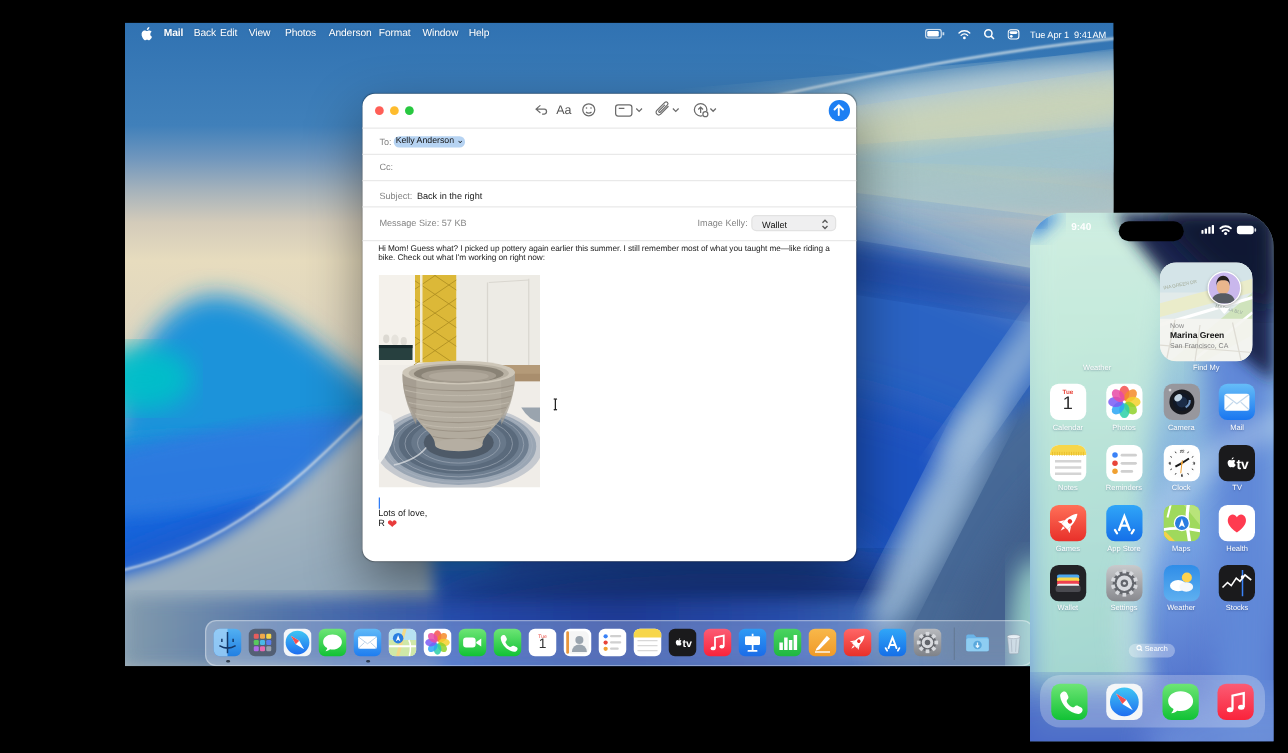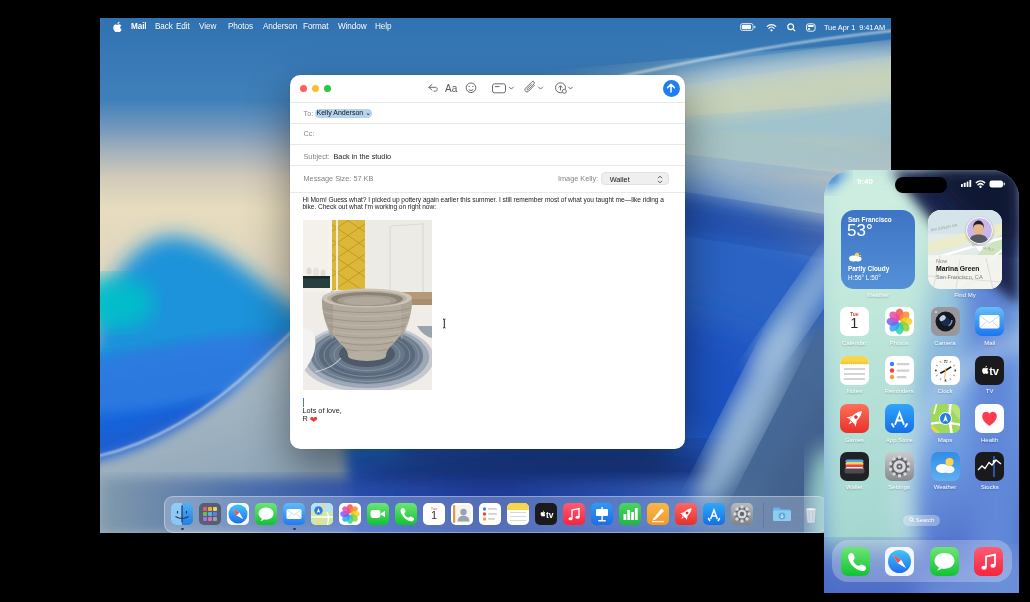--- a/index.html
+++ b/index.html
@@ -202,21 +202,21 @@
         <path d="M5 9 V1.6 M1.6 4.6 L5 1.2 L8.4 4.6" stroke="#fff" stroke-width="1.5" fill="none" stroke-linecap="round" stroke-linejoin="round"></path>
       </svg>
 
     <div class="sep" style="top:27px"></div>
     <div class="flabel" style="left:13.5px;top:34.3px">To:</div>
     <div class="abs" style="left:25.3px;top:34px;width:57px;height:8.6px;background:#b6d3f2;border-radius:4.3px;color:#111;font-size:7px;line-height:8.6px;text-align:center">Kelly Anderson ⌄</div>
     <div class="sep" style="top:48.3px"></div>
     <div class="flabel" style="left:13.5px;top:54px">Cc:</div>
     <div class="sep" style="top:69px"></div>
     <div class="flabel" style="left:13.5px;top:77.3px">Subject:</div>
-    <div class="fval" style="left:43.5px;top:77.3px">Back in the studio</div>
+    <div class="fval" style="left:43.5px;top:77.3px">Back in the right</div>
     <div class="sep" style="top:89.8px"></div>
     <div class="flabel" style="left:13.5px;top:99px">Message Size: 57 KB</div>
     <div class="flabel" style="left:268px;top:99px">Image Kelly:</div>
     <div class="abs" style="left:310.7px;top:96.6px;width:68px;height:13px;background:#efeff0;border-radius:4px;border:0.5px solid #e2e2e2">
       <span style="position:absolute;left:8px;top:2.6px;font-size:7.3px;color:#111">Wallet</span>
       <svg width="6" height="9" style="position:absolute;right:5px;top:2px">
           <path d="M1 3.2 L3 1.2 L5 3.2 M1 5.8 L3 7.8 L5 5.8" stroke="#555" stroke-width="1" fill="none"></path>
         </svg>
     </div>
     <div class="sep" style="top:117.2px"></div>
@@ -586,32 +586,20 @@
     </g>
     <g stroke="#fff" fill="none" stroke-linecap="round">
         <path d="M15.3 3.6 a 6.3 6.3 0 0 1 8.4 0" stroke-width="1.5"></path>
         <path d="M17 5.8 a 3.6 3.6 0 0 1 5 0" stroke-width="1.5"></path>
       </g>
       <circle cx="19.5" cy="7.8" r="1.2" fill="#fff"></circle>
     <rect x="28.5" y="1.6" width="13.5" height="6.8" rx="2.2" fill="#fff"></rect>
     <rect x="42.6" y="3.6" width="1.3" height="2.8" rx="0.6" fill="#fff" opacity="0.85"></rect>
   </svg>
 
-  <div class="abs" style="left:17px;top:40px;width:73.5px;height:79px;border-radius:13px;background:linear-gradient(180deg,#3d74c4,#5490d8);overflow:hidden">
-    <div class="abs" style="left:7px;top:6px;color:#fff;font-size:6.4px;font-weight:600">San Francisco</div>
-    <div class="abs" style="left:6px;top:11px;color:#fff;font-size:17px;font-weight:300">53°</div>
-    <svg width="14" height="10" class="abs" style="left:7px;top:42px">
-      <circle cx="9" cy="3.5" r="2.4" fill="#ffd34e"></circle>
-      <path d="M9 3.5 m0 -4.1 v1.2 M9 3.5 m2.9 -2.9 l-0.8 0.8 M9 3.5 m4.1 0 h-1.2" stroke="#ffd34e" stroke-width="0.9"></path>
-      <ellipse cx="5.5" cy="6.5" rx="4.5" ry="3" fill="#fff"></ellipse>
-      <ellipse cx="10" cy="7" rx="3.5" ry="2.4" fill="#fff"></ellipse>
-    </svg>
-    <div class="abs" style="left:7px;top:55px;color:#fff;font-size:6.4px;font-weight:600">Partly Cloudy</div>
-    <div class="abs" style="left:7px;top:64px;color:#fff;font-size:6.4px">H:56° L:50°</div>
-  </div>
   <div class="plabel" style="left:31.7px;top:122px">Weather</div>
 
   <div class="abs" style="left:104px;top:40px;width:74px;height:79px;border-radius:13px;background:#e9eef0;overflow:hidden">
     <svg width="74" height="79" style="position:absolute">
       <rect width="74" height="79" fill="#e2ebea"></rect>
       <rect x="0" y="0" width="74" height="24" fill="#d4e4e8"></rect>
       <path d="M -5 34 L 74 13 L 74 24 L -5 45 Z" fill="#eaecca"></path>
       <path d="M 8 79 L 74 24 L 74 58 L 36 79 Z" fill="#cfe3bc"></path>
       <path d="M 0 50 L 74 28 " stroke="#fff" stroke-width="2.5" fill="none"></path>
       <path d="M 26 79 L 74 40" stroke="#fff" stroke-width="2" fill="none"></path>

